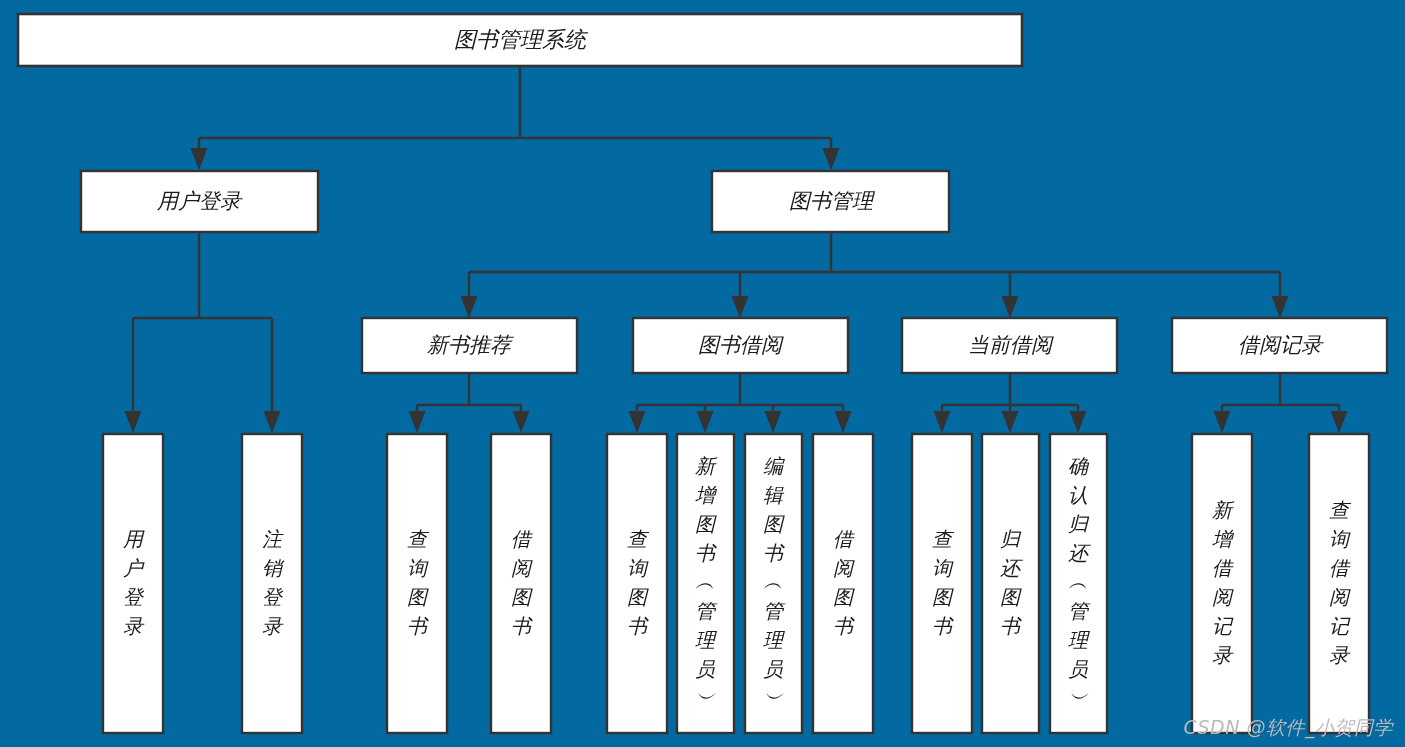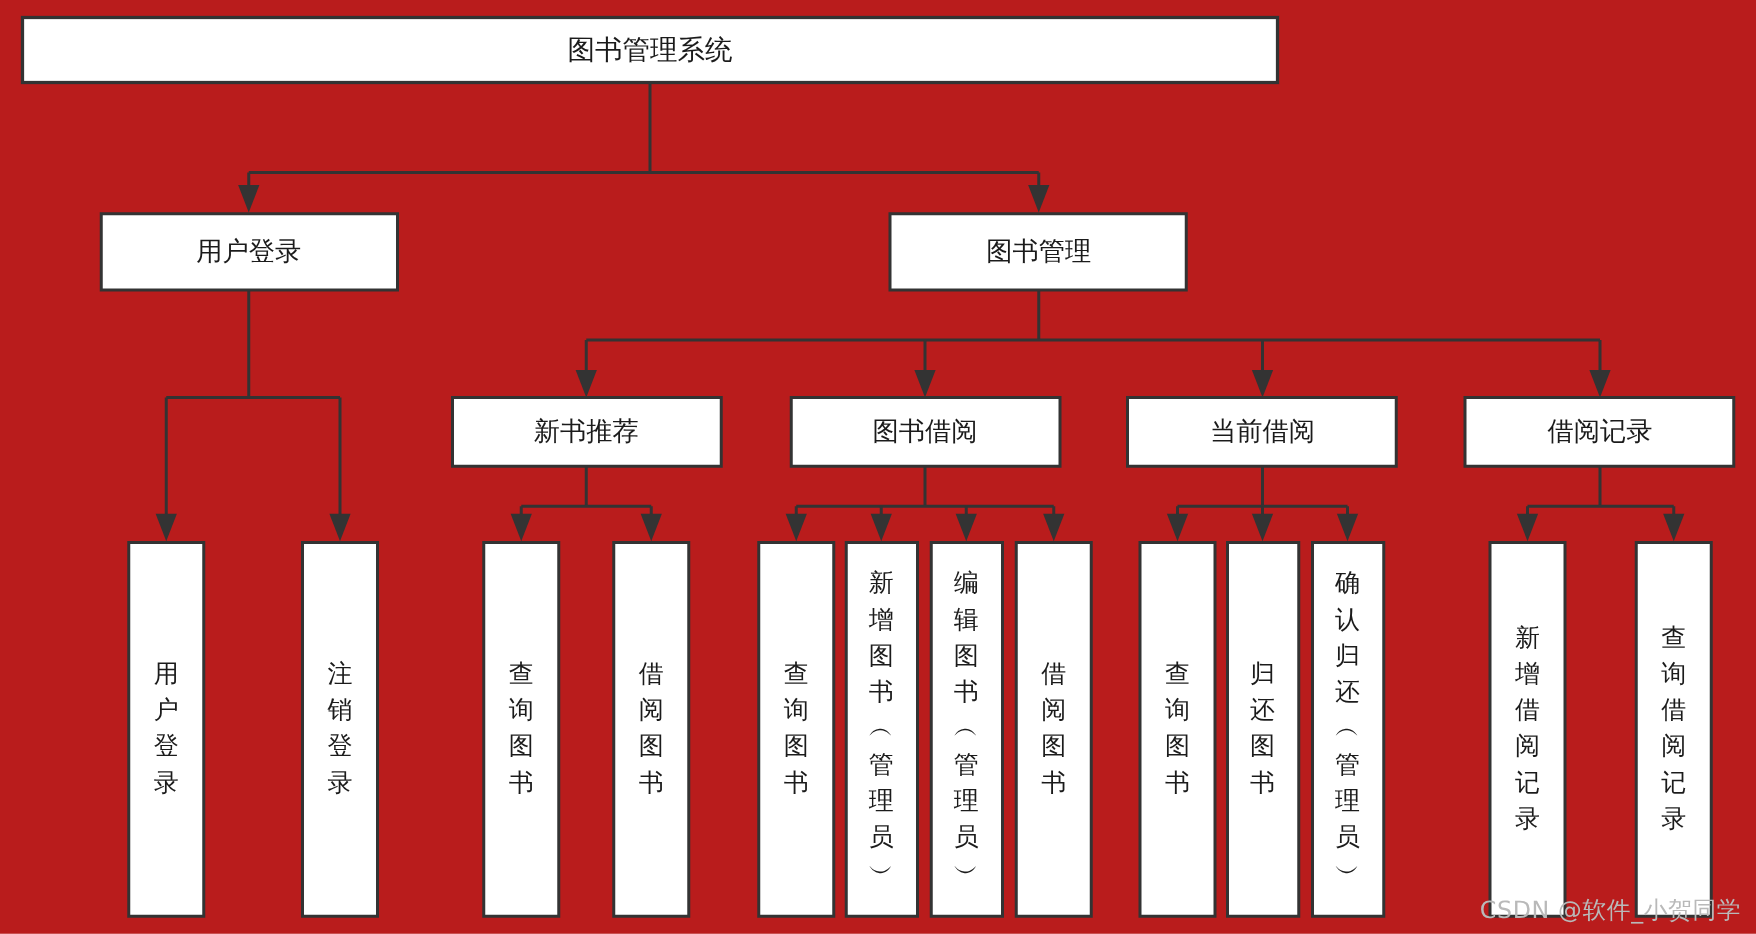--- a/index.html
+++ b/index.html
@@ -12,21 +12,22 @@
     width: 1405px;
     height: 747px;
     font-family: "DejaVu Sans", "Liberation Sans", sans-serif;
     overflow: hidden;
     position: relative;
   }
   #diagram-root {
     position: relative;
     width: 1405px;
     height: 747px;
-    background: #b91c1c;
+    background: #0369a1;
+    font-style: italic;
   }
   svg#flowchart {
     display: block;
     width: 1405px;
     height: 747px;
   }
   .node-rect {
     fill: #ffffff;
     stroke: #333333;
     stroke-width: 2.4;

